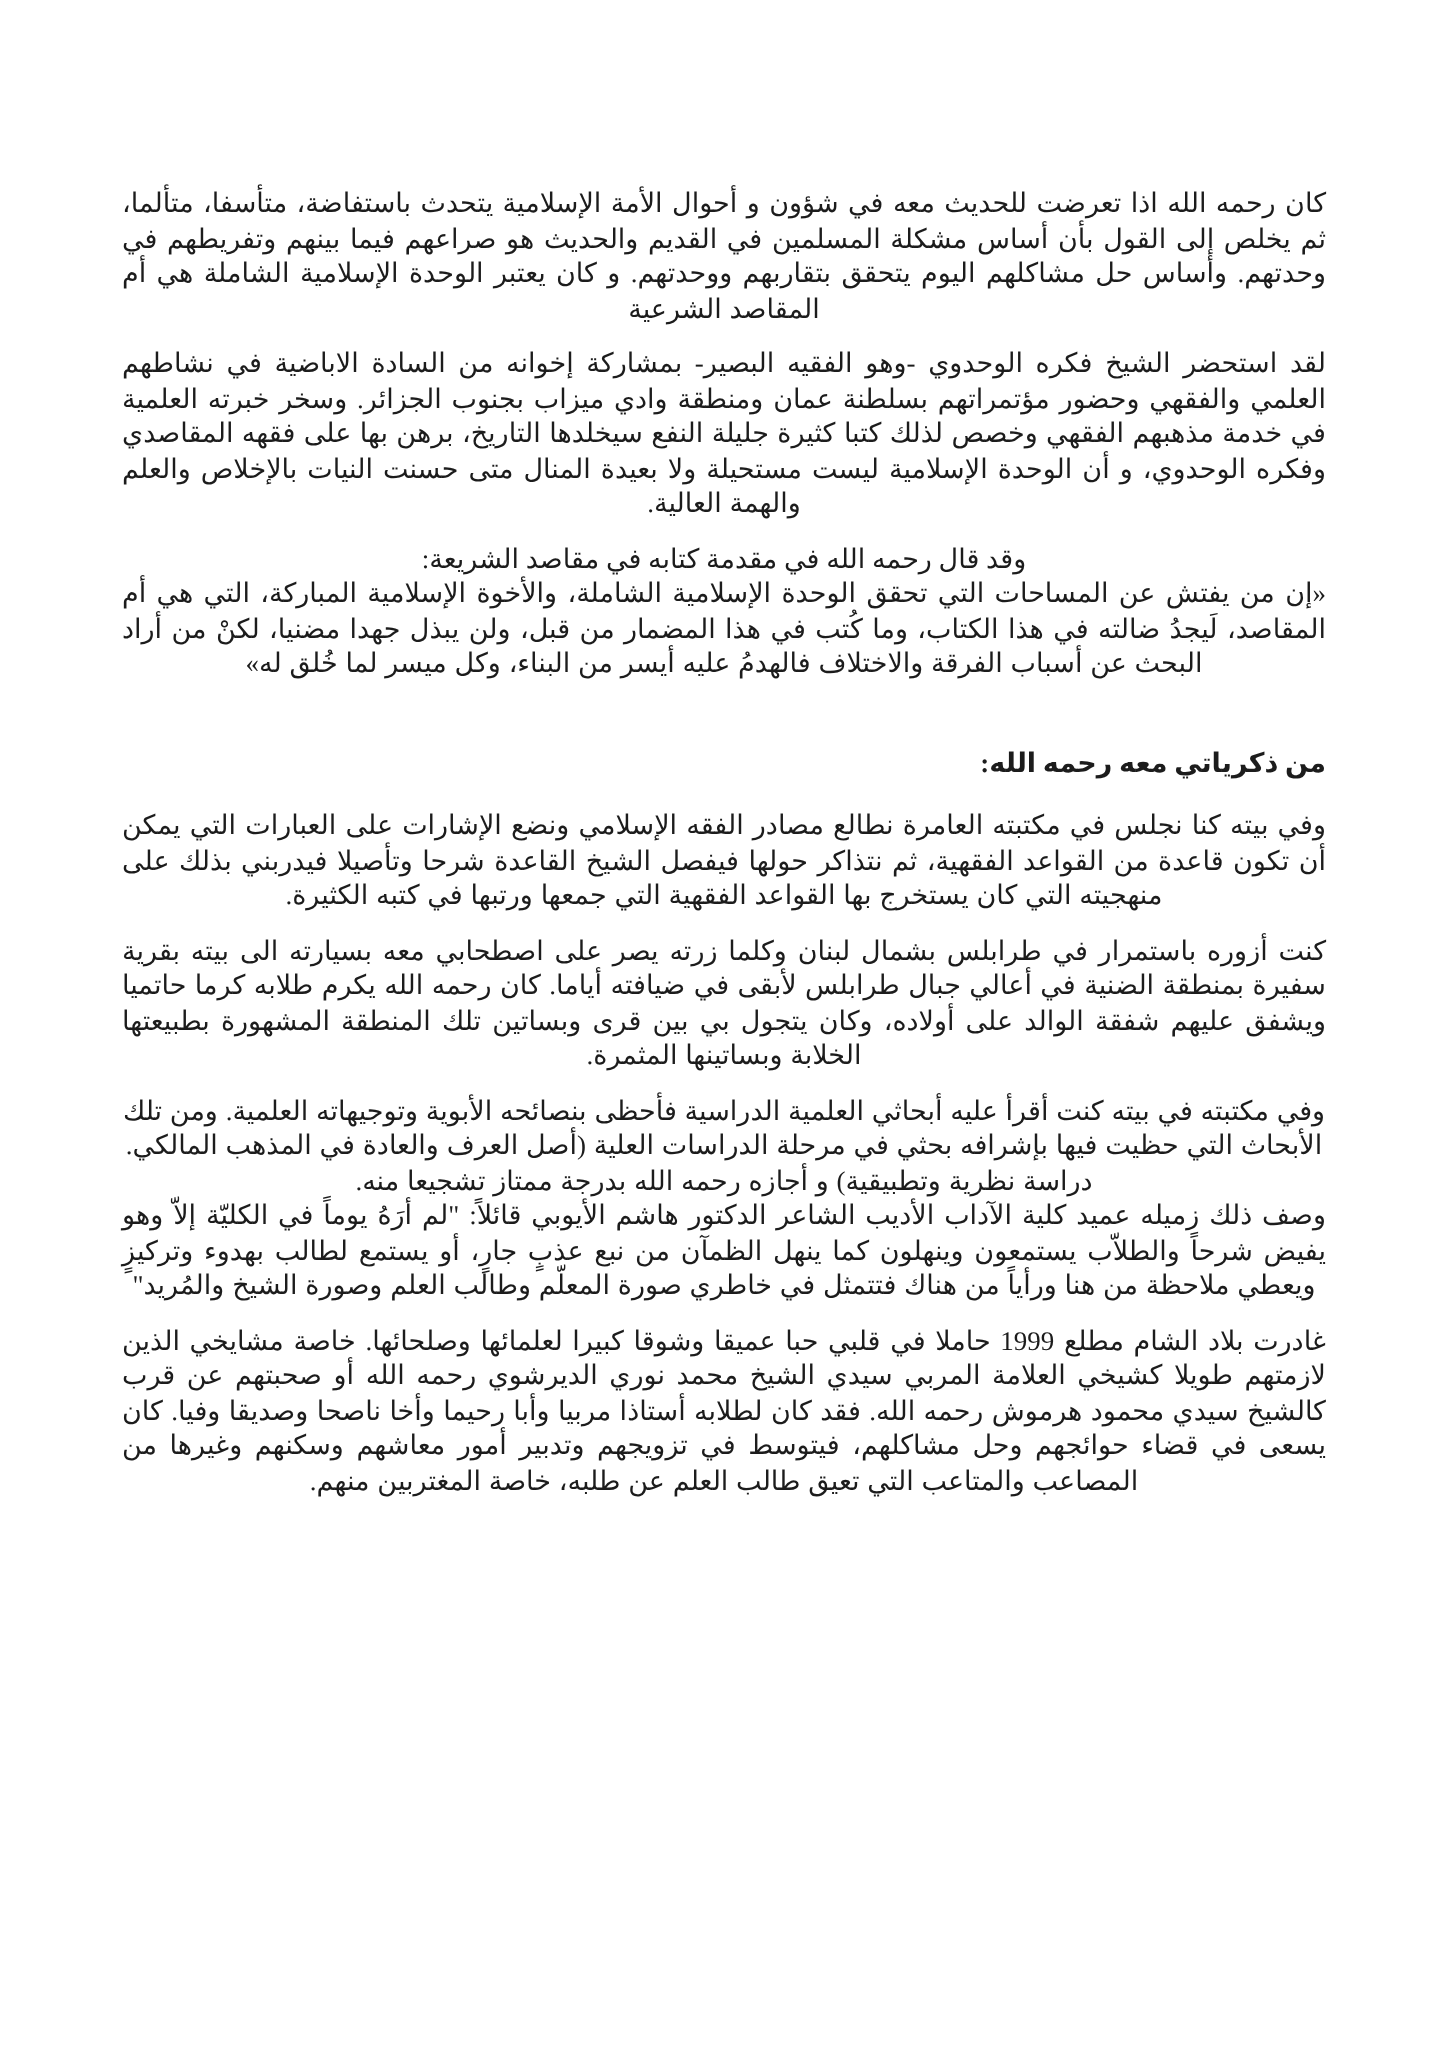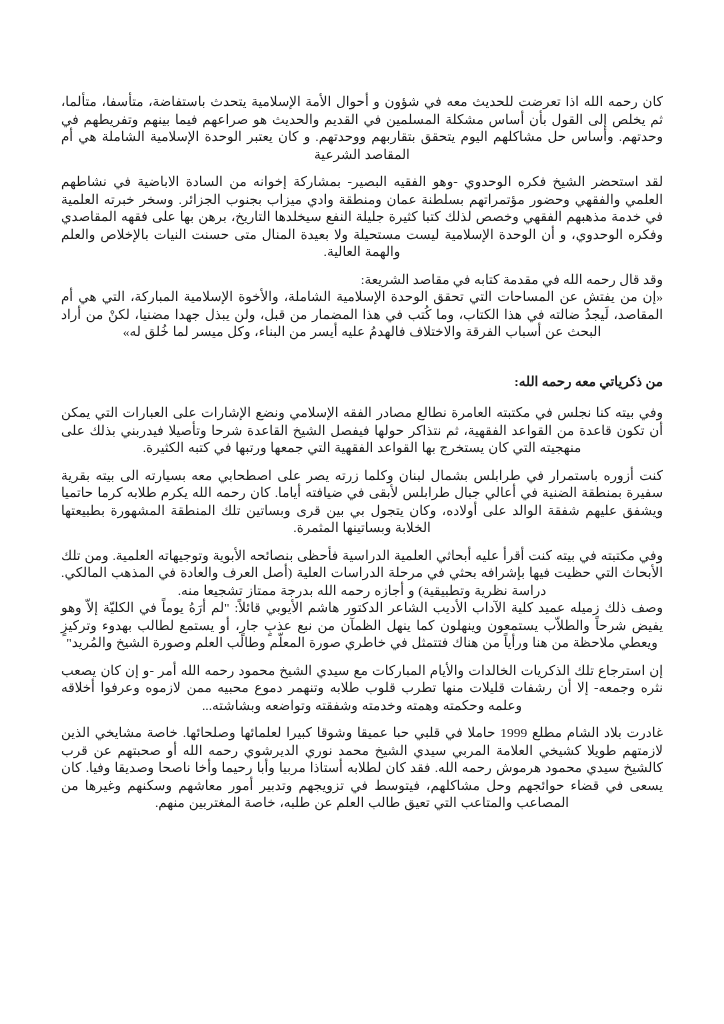--- a/index.html
+++ b/index.html
@@ -28,27 +28,27 @@
     margin: 0 0 10px 0;
     text-align: justify;
     text-align-last: center;
     word-spacing: 0.5px;
   }
   
   .r {
     margin: 0;
     text-align: right;
   }
-  .tight { margin-bottom: 0; }
+  .tight { margin-bottom: 0; text-align: center; }
   .h {
     margin: 32px 0 14px 0;
     text-align: right;
     font-weight: bold;
   }
-  p { padding: 0; font-family: Liberation Serif, serif; }
+  p { padding: 0; }
 </style>
 </head>
 <body>
 
 <div class="page">
   <div class="doc">
 
     <p class="j">كان رحمه الله اذا تعرضت للحديث معه في شؤون و أحوال الأمة الإسلامية يتحدث باستفاضة، متأسفا، متألما، ثم يخلص إلى القول بأن أساس مشكلة المسلمين في القديم والحديث هو صراعهم فيما بينهم وتفريطهم في وحدتهم. وأساس حل مشاكلهم اليوم يتحقق بتقاربهم ووحدتهم. و كان يعتبر الوحدة الإسلامية الشاملة هي أم المقاصد الشرعية</p>
 
     <p class="j">لقد استحضر الشيخ فكره الوحدوي -وهو الفقيه البصير- بمشاركة إخوانه من السادة الاباضية في نشاطهم العلمي والفقهي وحضور مؤتمراتهم بسلطنة عمان ومنطقة وادي ميزاب بجنوب الجزائر. وسخر خبرته العلمية في خدمة مذهبهم الفقهي وخصص لذلك كتبا كثيرة جليلة النفع سيخلدها التاريخ، برهن بها على فقهه المقاصدي وفكره الوحدوي، و أن الوحدة الإسلامية ليست مستحيلة ولا بعيدة المنال متى حسنت النيات بالإخلاص والعلم والهمة العالية.</p>
@@ -62,19 +62,18 @@
     <p class="j">وفي بيته كنا نجلس في مكتبته العامرة نطالع مصادر الفقه الإسلامي ونضع الإشارات على العبارات التي يمكن أن تكون قاعدة من القواعد الفقهية، ثم نتذاكر حولها فيفصل الشيخ القاعدة شرحا وتأصيلا فيدربني بذلك على منهجيته التي كان يستخرج بها القواعد الفقهية التي جمعها ورتبها في كتبه الكثيرة.</p>
 
     <p class="j">كنت أزوره باستمرار في طرابلس بشمال لبنان وكلما زرته يصر على اصطحابي معه بسيارته الى بيته بقرية سفيرة بمنطقة الضنية في أعالي جبال طرابلس لأبقى في ضيافته أياما. كان رحمه الله يكرم طلابه كرما حاتميا ويشفق عليهم شفقة الوالد على أولاده، وكان يتجول بي بين قرى وبساتين تلك المنطقة المشهورة بطبيعتها الخلابة وبساتينها المثمرة.</p>
 
     <p class="j tight">وفي مكتبته في بيته كنت أقرأ عليه أبحاثي العلمية الدراسية فأحظى بنصائحه الأبوية وتوجيهاته العلمية. ومن تلك الأبحاث التي حظيت فيها بإشرافه بحثي في مرحلة الدراسات العلية (أصل العرف والعادة في المذهب المالكي. دراسة نظرية وتطبيقية) و أجازه رحمه الله بدرجة ممتاز تشجيعا منه.</p>
 
 
 
     <p class="j">وصف ذلك زميله عميد كلية الآداب الأديب الشاعر الدكتور هاشم الأيوبي قائلاً: "لم أرَهُ يوماً في الكليّة إلاّ وهو يفيض شرحاً والطلاّب يستمعون وينهلون كما ينهل الظمآن من نبع عذبٍ جارٍ، أو يستمع لطالب بهدوء وتركيزٍ ويعطي ملاحظة من هنا ورأياً من هناك فتتمثل في خاطري صورة المعلّم وطالب العلم وصورة الشيخ والمُريد"</p>
 
-    <p class="j">إن استرجاع تلك الذكريات الخالدات والأيام المباركات مع سيدي الشيخ محمود رحمه الله أمر -و إن كان يصعب نثره وجمعه- إلا أن رشفات قليلات منها تطرب قلوب طلابه وتنهمر دموع محبيه ممن لازموه وعرفوا أخلاقه وعلمه وحكمته وهمته وخدمته وشفقته وتواضعه وبشاشته...</p>
 
     <p class="j">غادرت بلاد الشام مطلع 1999 حاملا في قلبي حبا عميقا وشوقا كبيرا لعلمائها وصلحائها. خاصة مشايخي الذين لازمتهم طويلا كشيخي العلامة المربي سيدي الشيخ محمد نوري الديرشوي رحمه الله أو صحبتهم عن قرب كالشيخ سيدي محمود هرموش رحمه الله. فقد كان لطلابه أستاذا مربيا وأبا رحيما وأخا ناصحا وصديقا وفيا. كان يسعى في قضاء حوائجهم وحل مشاكلهم، فيتوسط في تزويجهم وتدبير أمور معاشهم وسكنهم وغيرها من المصاعب والمتاعب التي تعيق طالب العلم عن طلبه، خاصة المغتربين منهم.</p>
 
 
   </div>
 </div>
 
 </body></html>

